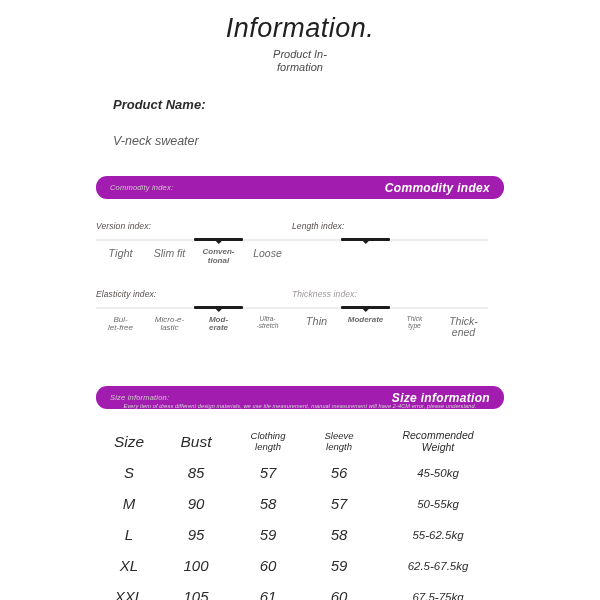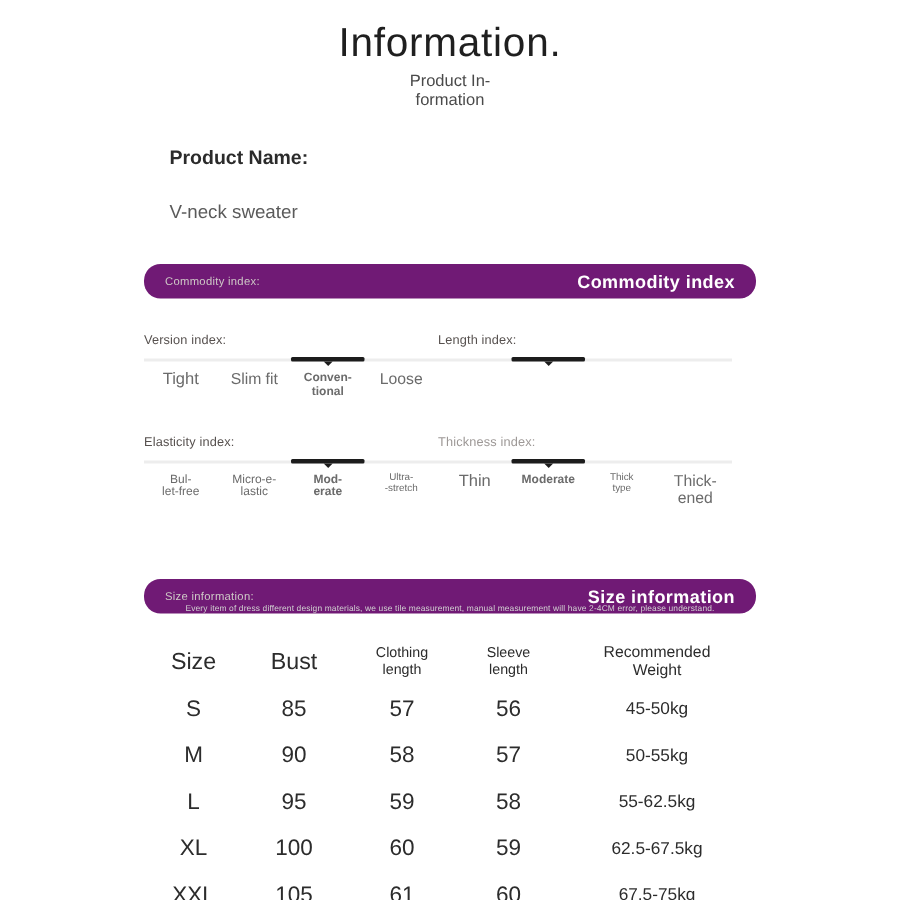--- a/index.html
+++ b/index.html
@@ -14,20 +14,21 @@
     color: #3c3c3c;
     position: relative;
     overflow: hidden;
   }
 
   .page {
     width: 600px;
     height: 421px;
     position: relative;
     box-sizing: border-box;
+    font-style: italic;
   }
 
   
   .title-block {
     text-align: center;
     padding-top: 14px;
   }
   .main-title {
     font-size: 27px;
     font-weight: 400;
@@ -65,21 +66,21 @@
     font-size: 12.5px;
     color: #5a5a5a;
     margin-top: 22px;
   }
 
   
   .bar {
     margin: 0 auto;
     width: 408px;
     height: 23px;
-    background: #701a75;
+    background: #a21caf;
     border-radius: 11px;
     display: flex;
     align-items: center;
     justify-content: space-between;
     padding: 0 14px;
     box-sizing: border-box;
   }
   .bar-left {
     font-size: 7.5px;
     color: #cfcac7;

